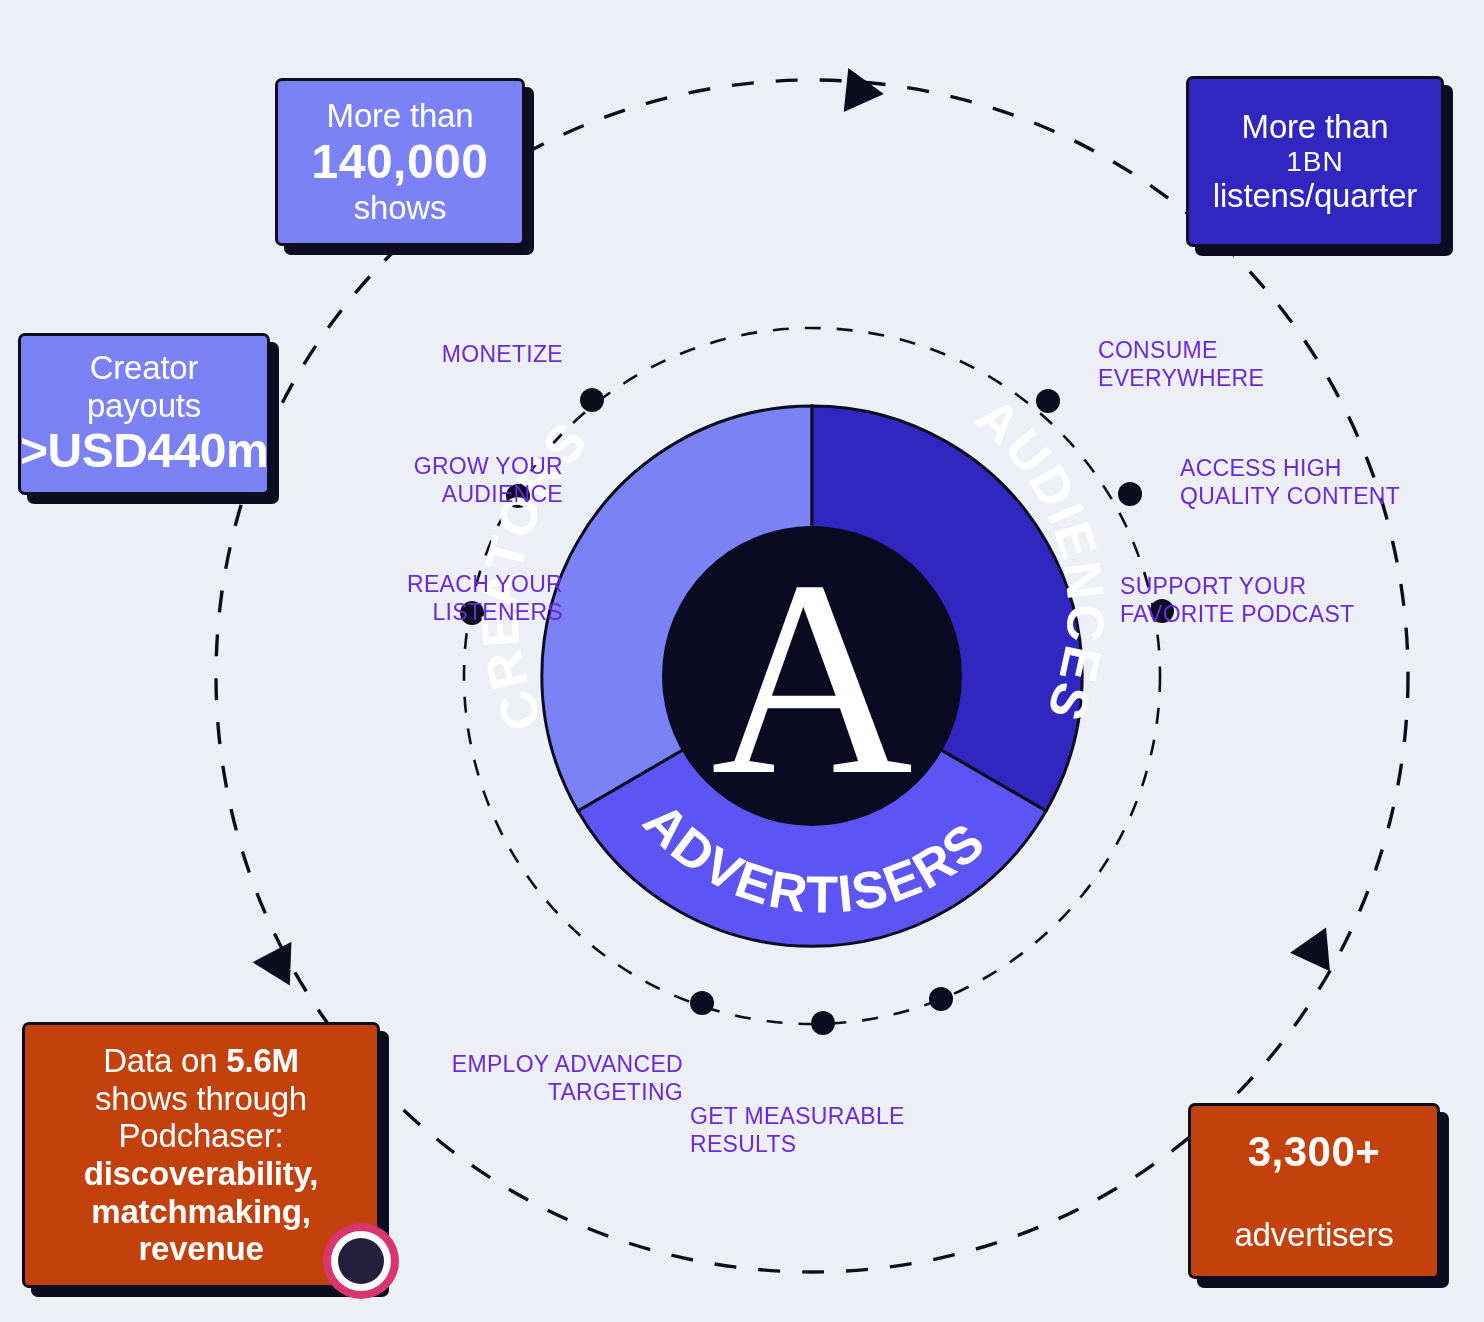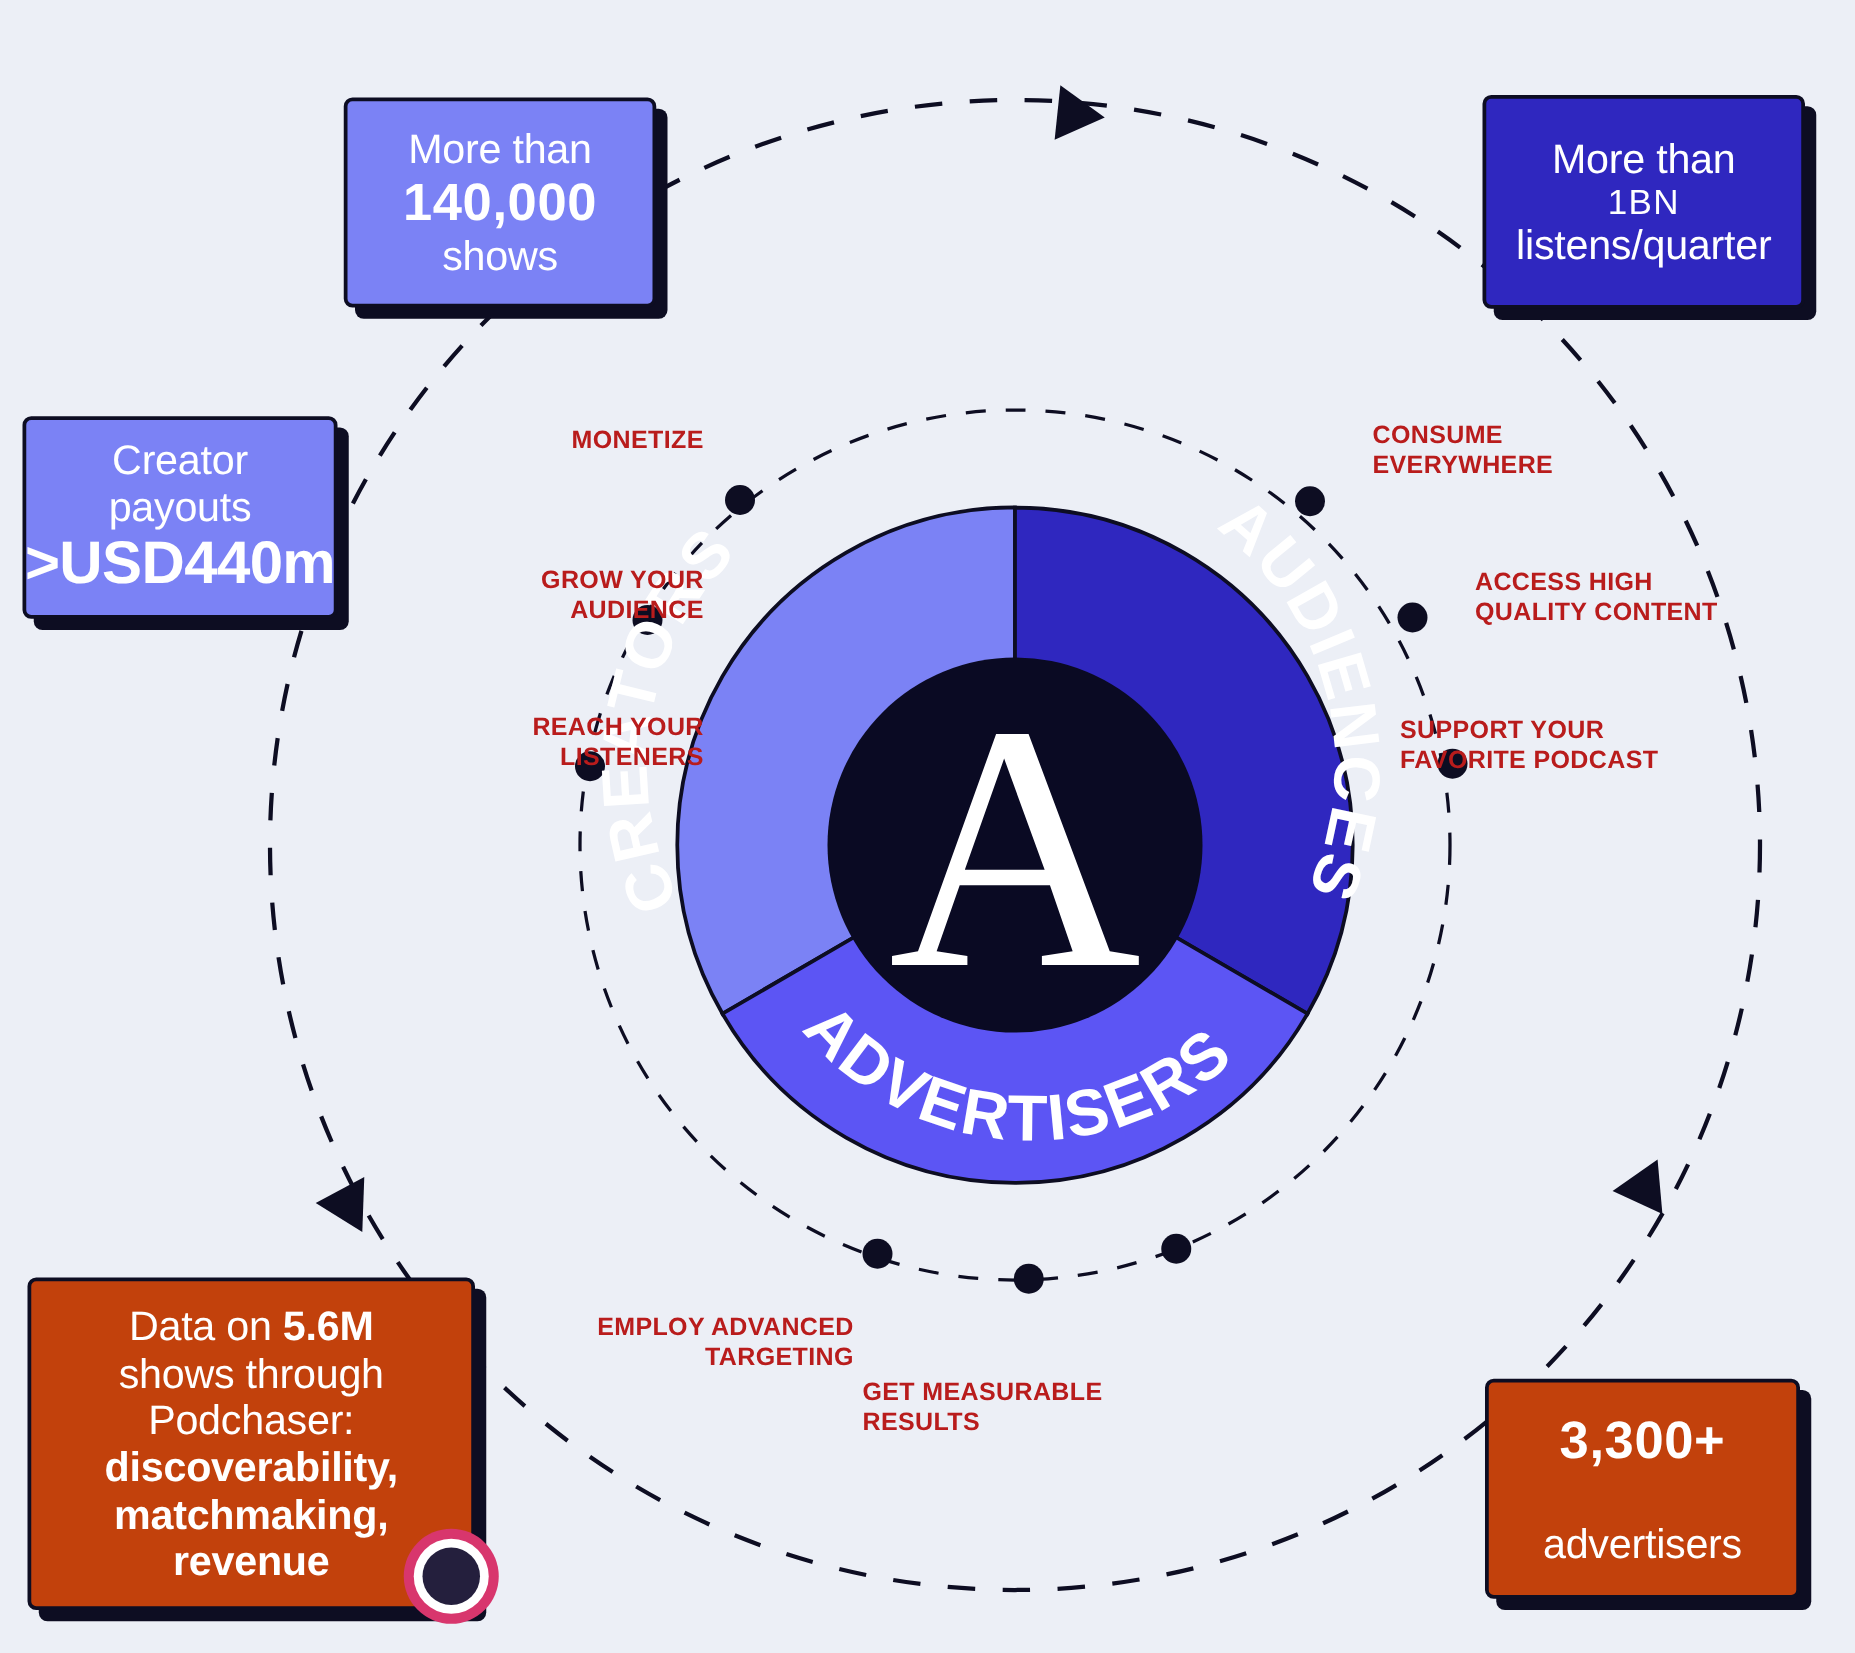--- a/index.html
+++ b/index.html
@@ -29,21 +29,21 @@
     line-height:1.14;
     letter-spacing:-0.2px;
   }
   .callout .ln{display:block;white-space:nowrap;}
   .callout .b{font-weight:bold;}
   .light{background:#7b82f5;}
   .dark{background:#2f27bf;}
   .mid{background:#c2410c;}
 
   #box-shows{left:275px;top:78px;width:250px;height:168px;font-size:33px;}
-  #box-shows .big{font-size:42px;font-weight:bold;letter-spacing:0.5px;}
+  #box-shows .big{font-size:48px;font-weight:bold;letter-spacing:0.5px;}
 
   #box-listens{left:1186px;top:76px;width:258px;height:171px;font-size:33px;}
   #box-listens .big{font-size:28px;font-weight:normal;letter-spacing:1px;}
 
   #box-payouts{left:18px;top:333px;width:252px;height:162px;font-size:33px;}
   #box-payouts .big{font-size:48px;font-weight:bold;letter-spacing:-0.5px;}
 
   #box-podchaser{left:22px;top:1022px;width:358px;height:266px;font-size:33px;position:absolute;}
   #box-podchaser .b{font-weight:bold;}
 
@@ -66,23 +66,23 @@
     display:flex;align-items:center;justify-content:center;
   }
   #podchaser-logo .core{
     width:46px;height:46px;border-radius:50%;
     background:#241f3d;
   }
 
   
   .spoke{
     position:absolute;
-    color:#b91c1c;
-    font-weight:bold;
-    font-size:20px;
+    color:#6d28d9;
+    font-weight:normal;
+    font-size:23px;
     line-height:1.22;
     letter-spacing:0.3px;
     white-space:pre-line;
   }
   .r{text-align:right;}
   .l{text-align:left;}
 
   #lbl-monetize{left:178px;top:340px;width:385px;}
   #lbl-grow{left:128px;top:452px;width:435px;}
   #lbl-reach{left:78px;top:570px;width:485px;}

